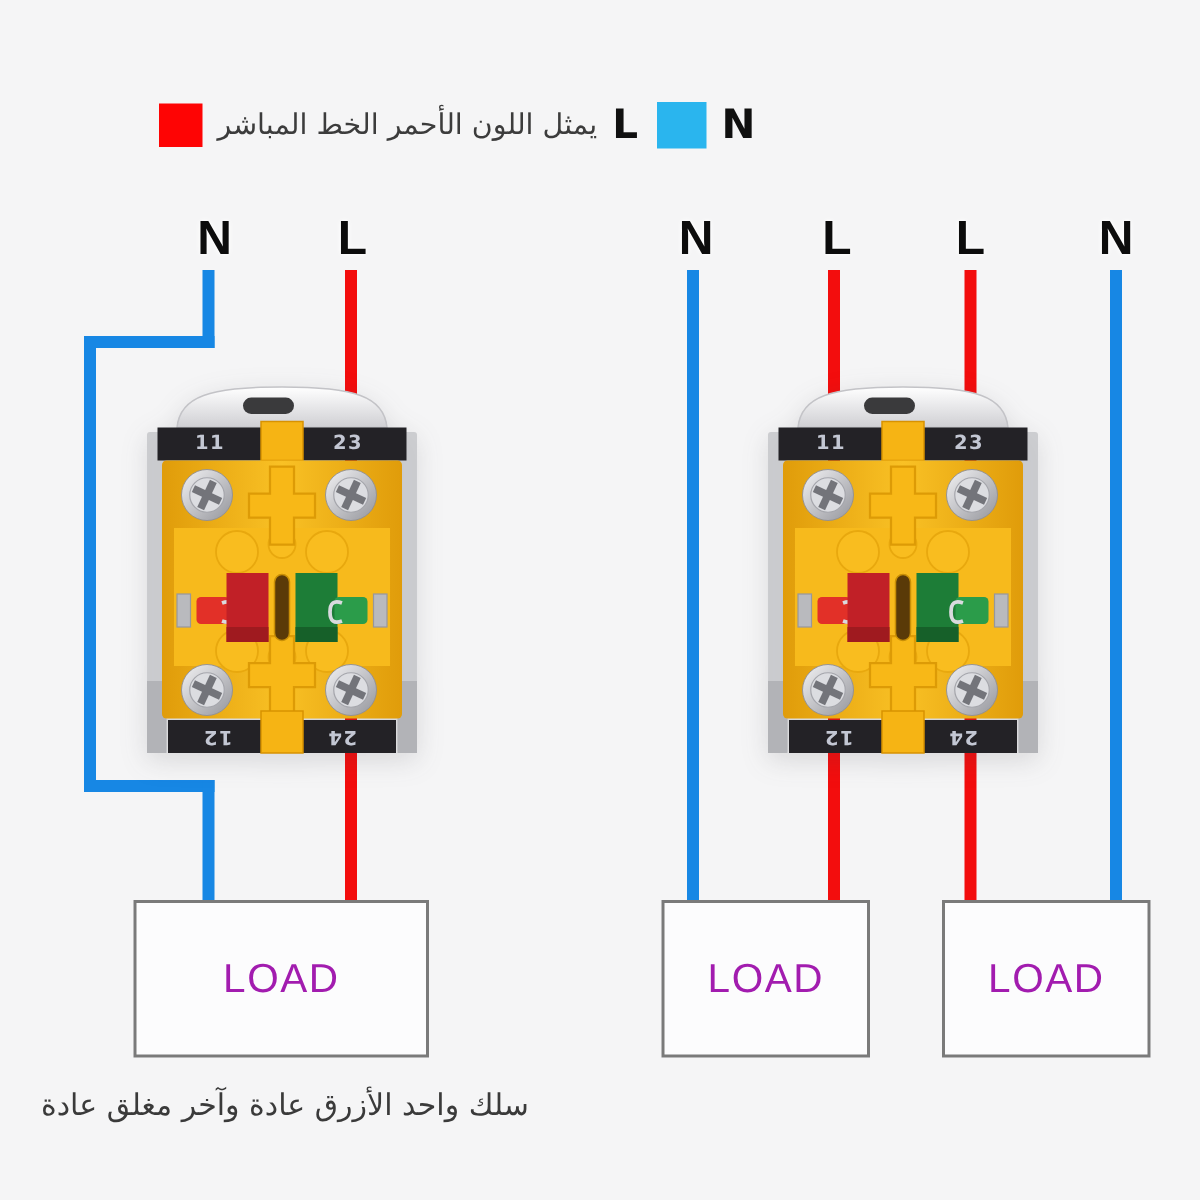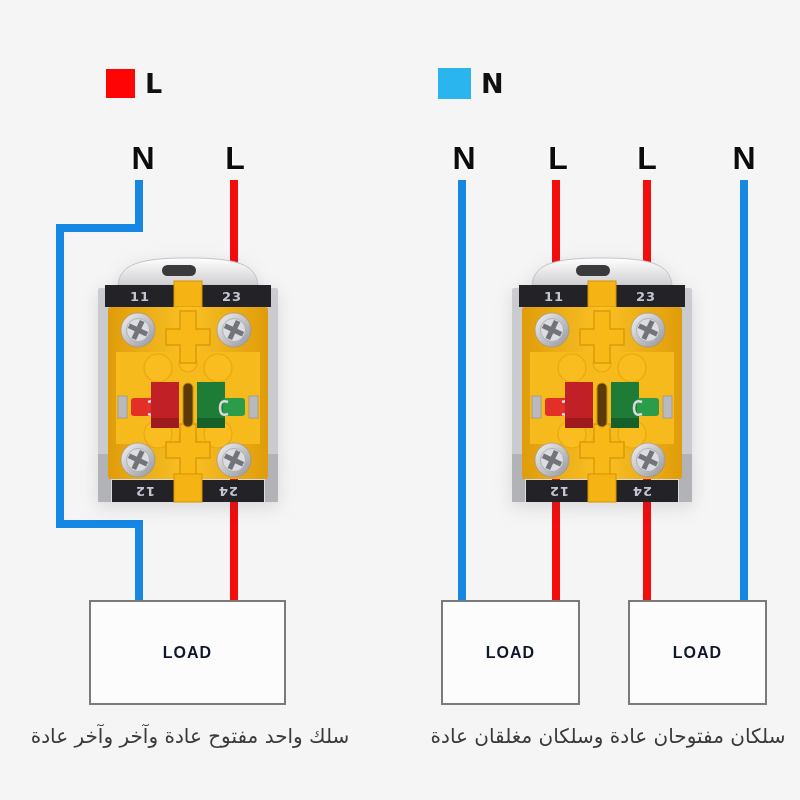--- a/index.html
+++ b/index.html
@@ -32,21 +32,21 @@
   }
   .tnum.flip{transform:translate(-50%,-50%) rotate(180deg);}
   
   .load-box{
     position:absolute;top:600px;height:105px;box-sizing:border-box;
     border:2px solid #7a7a7a;background:#fcfcfd;z-index:2;
     display:flex;align-items:center;justify-content:center;
   }
   .load-label{
     font-family:"Liberation Sans","DejaVu Sans",sans-serif;
-    font-size:16px;font-weight:bold;letter-spacing:1px;color:#0f172a;
+    font-size:27px;font-weight:normal;letter-spacing:1px;color:#a21caf;
   }
   
   .caption{
     position:absolute;top:724px;transform:translateX(-50%);
     font-size:20px;color:#3a3a3a;white-space:nowrap;direction:rtl;
   }
 </style>
 </head>
 <body>
 
@@ -124,20 +124,21 @@
 
         <rect x="14" y="224" width="62" height="22" fill="#232226"></rect>
         <rect x="104" y="224" width="62" height="22" fill="#232226"></rect>
         <rect x="76" y="218" width="28" height="28" fill="#f6b414" stroke="#d89200" stroke-width="1"></rect>
       </g>
     </defs>
   </svg>
 
   <div class="legend-item" style="left:106px;top:66px;">
     <span class="swatch" style="background-color: rgb(254, 4, 4);"></span>
+    <span class="legend-text">يمثل اللون الأحمر الخط المباشر</span>
     <span class="legend-letter">L</span>
   </div>
   <div class="legend-item" style="left:438px;top:66px;">
     <span class="swatch" style="width: 33px; height: 31px; background-color: rgb(42, 181, 238);"></span>
     <span class="legend-letter">N</span>
   </div>
 
   <span class="term-label" style="left:143px;">N</span>
   <span class="term-label" style="left:235px;">L</span>
   <span class="term-label" style="left:464px;">N</span>
@@ -179,16 +180,15 @@
   <div class="load-box" style="left:89px;width:197px;">
     <span class="load-label">LOAD</span>
   </div>
   <div class="load-box" style="left:441px;width:139px;">
     <span class="load-label">LOAD</span>
   </div>
   <div class="load-box" style="left:628px;width:139px;">
     <span class="load-label">LOAD</span>
   </div>
 
-  <div class="caption" style="left:190px;">سلك واحد مفتوح عادة وآخر وآخر عادة</div>
-  <div class="caption" style="left:608px;">سلكان مفتوحان عادة وسلكان مغلقان عادة</div>
+  <div class="caption" style="left:190px;">سلك واحد الأزرق عادة وآخر مغلق عادة</div>
 
 </div>
 
 </body></html>

